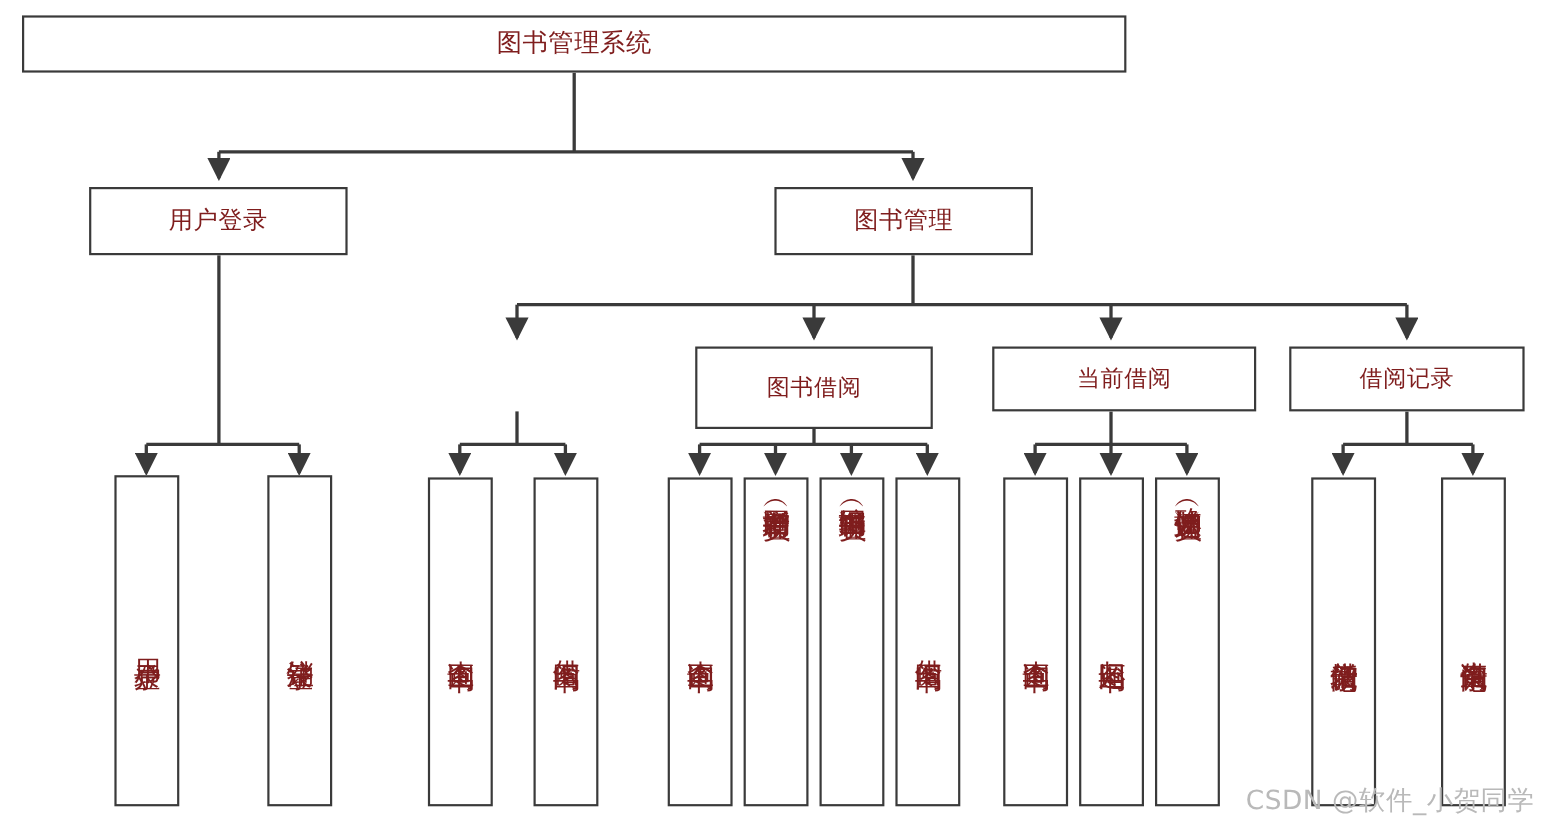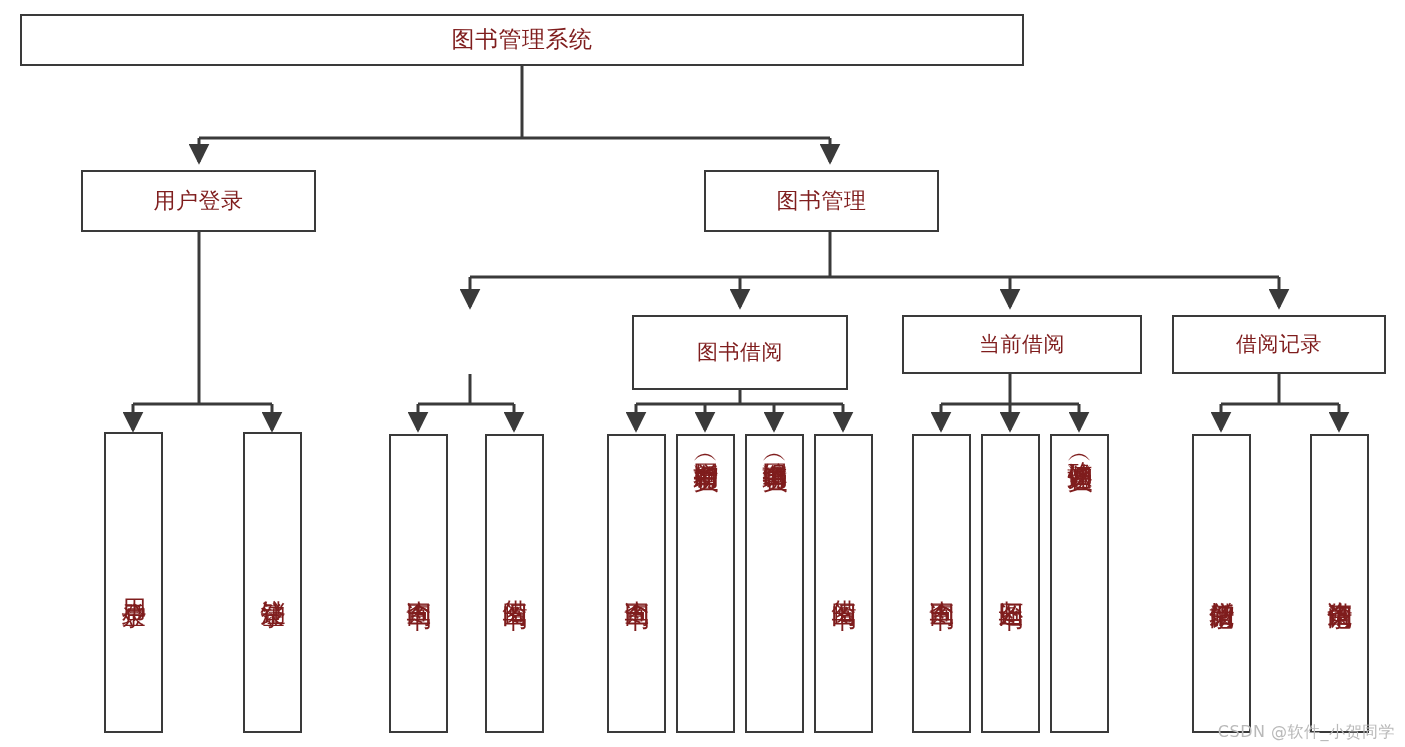--- a/index.html
+++ b/index.html
@@ -73,21 +73,21 @@
   }
   .node.vert.topset .label{
     margin-top:2px;
   }
 
   
   #watermark{
     position:absolute;
     right:10px;
     bottom:4px;
-    font-size:16px;
+    font-size:24px;
     color:#b9b9b9;
     letter-spacing:0.5px;
     white-space:nowrap;
     user-select:none;
   }
 </style>
 </head>
 <body>
 
 <div id="canvas">

